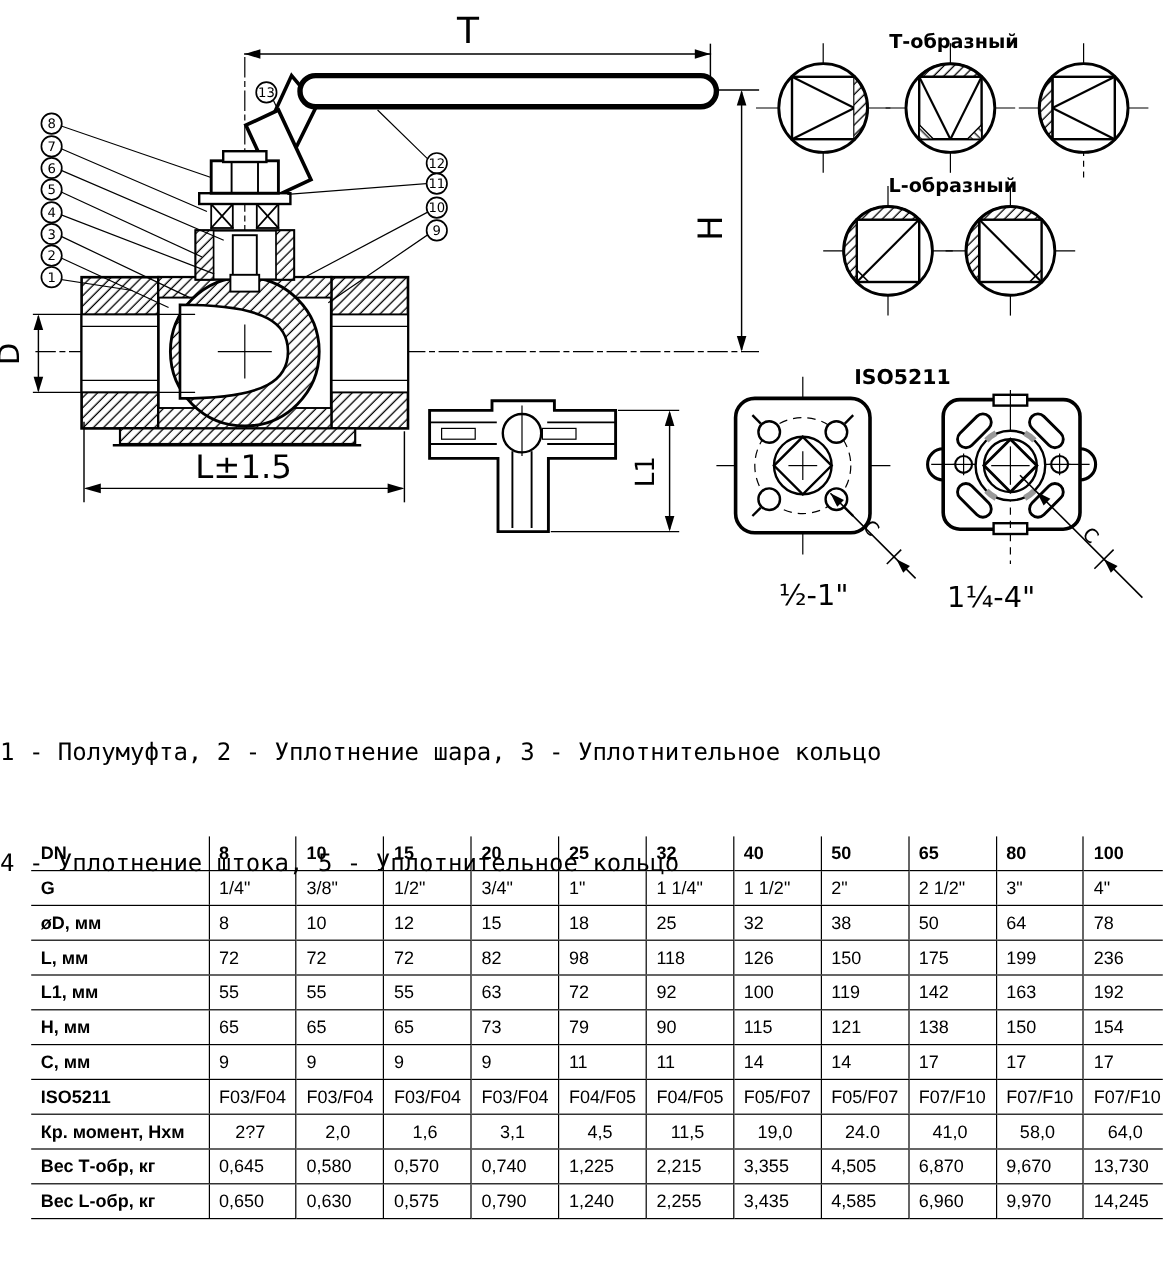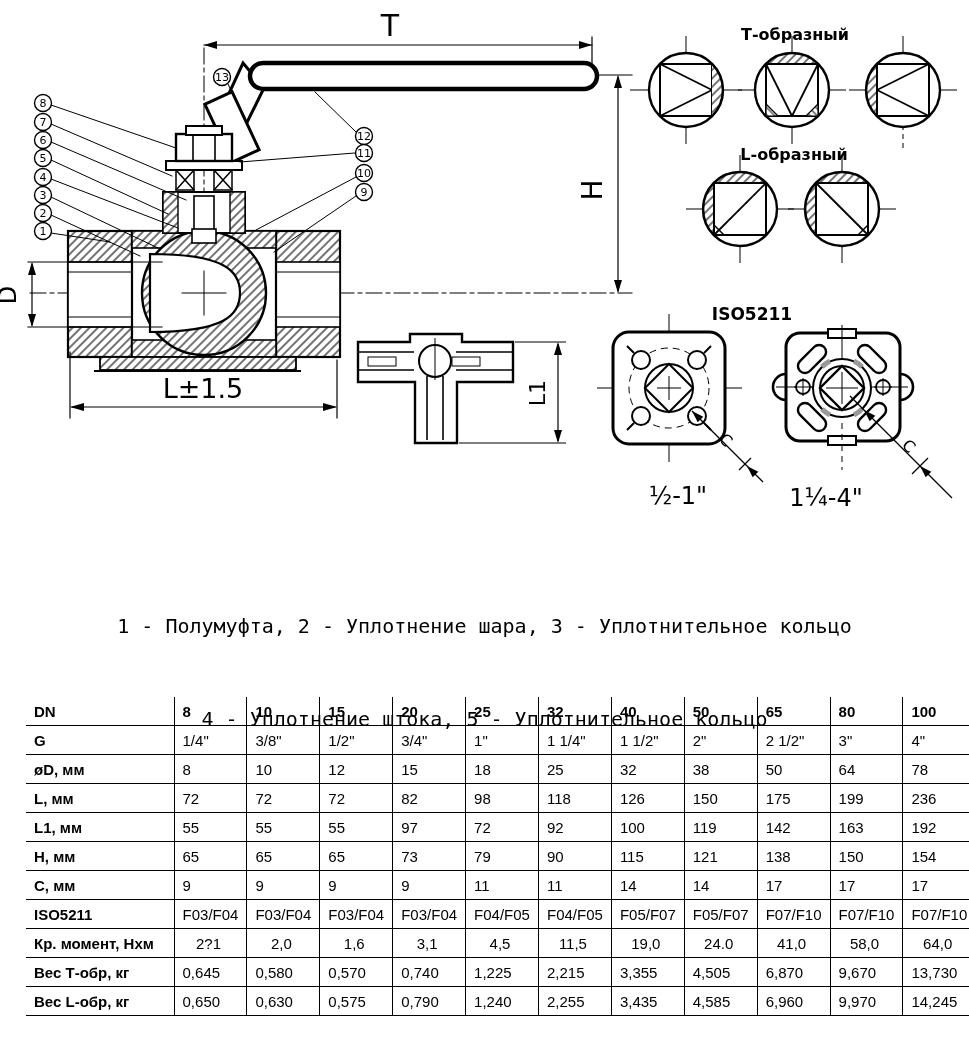--- a/index.html
+++ b/index.html
@@ -1,19 +1,19 @@
 <!DOCTYPE html>
 <html><head>
 <meta charset="utf-8">
 <style>
   html,body{margin:0;padding:0;background:#fff;}
   body{width:969px;height:1059px;position:relative;overflow:hidden;
        font-family:"Liberation Sans",sans-serif;color:#000;}
   .drawing{position:absolute;left:0;top:0;}
-  .parts-list{position:absolute;left:0;top:549px;width:969px;text-align:center;
+  .parts-list{position:absolute;left:0;top:549px;width:969px;
       font-family:"DejaVu Sans Mono",monospace;font-size:20px;line-height:31px;
       white-space:pre;color:#000;}
   .spec-table{position:absolute;left:26px;top:697px;width:950px;
       border-collapse:collapse;table-layout:fixed;
       font-family:"Liberation Sans",sans-serif;font-size:15px;}
   .spec-table td{height:28px;padding:0 4px 0 8px;border-bottom:1.6px solid #000;
       vertical-align:middle;white-space:nowrap;overflow:hidden;}
   .spec-table td.lbl{font-weight:bold;border-left:none;}
   .spec-table td.val{border-left:1.2px solid #000;}
   .spec-table td.b{font-weight:bold;}
@@ -420,21 +420,21 @@
         <td class="val">150</td>
         <td class="val">175</td>
         <td class="val">199</td>
         <td class="val">236</td>
       </tr>
       <tr>
         <td class="lbl">L1,  мм</td>
         <td class="val">55</td>
         <td class="val">55</td>
         <td class="val">55</td>
-        <td class="val">97</td>
+        <td class="val">63</td>
         <td class="val">72</td>
         <td class="val">92</td>
         <td class="val">100</td>
         <td class="val">119</td>
         <td class="val">142</td>
         <td class="val">163</td>
         <td class="val">192</td>
       </tr>
       <tr>
         <td class="lbl">H, мм</td>
@@ -473,21 +473,21 @@
         <td class="val">F04/F05</td>
         <td class="val">F04/F05</td>
         <td class="val">F05/F07</td>
         <td class="val">F05/F07</td>
         <td class="val">F07/F10</td>
         <td class="val">F07/F10</td>
         <td class="val">F07/F10</td>
       </tr>
       <tr>
         <td class="lbl">Кр. момент, Нхм</td>
-        <td class="val c">2?1</td>
+        <td class="val c">2?7</td>
         <td class="val c">2,0</td>
         <td class="val c">1,6</td>
         <td class="val c">3,1</td>
         <td class="val c">4,5</td>
         <td class="val c">11,5</td>
         <td class="val c">19,0</td>
         <td class="val c">24.0</td>
         <td class="val c">41,0</td>
         <td class="val c">58,0</td>
         <td class="val c">64,0</td>

